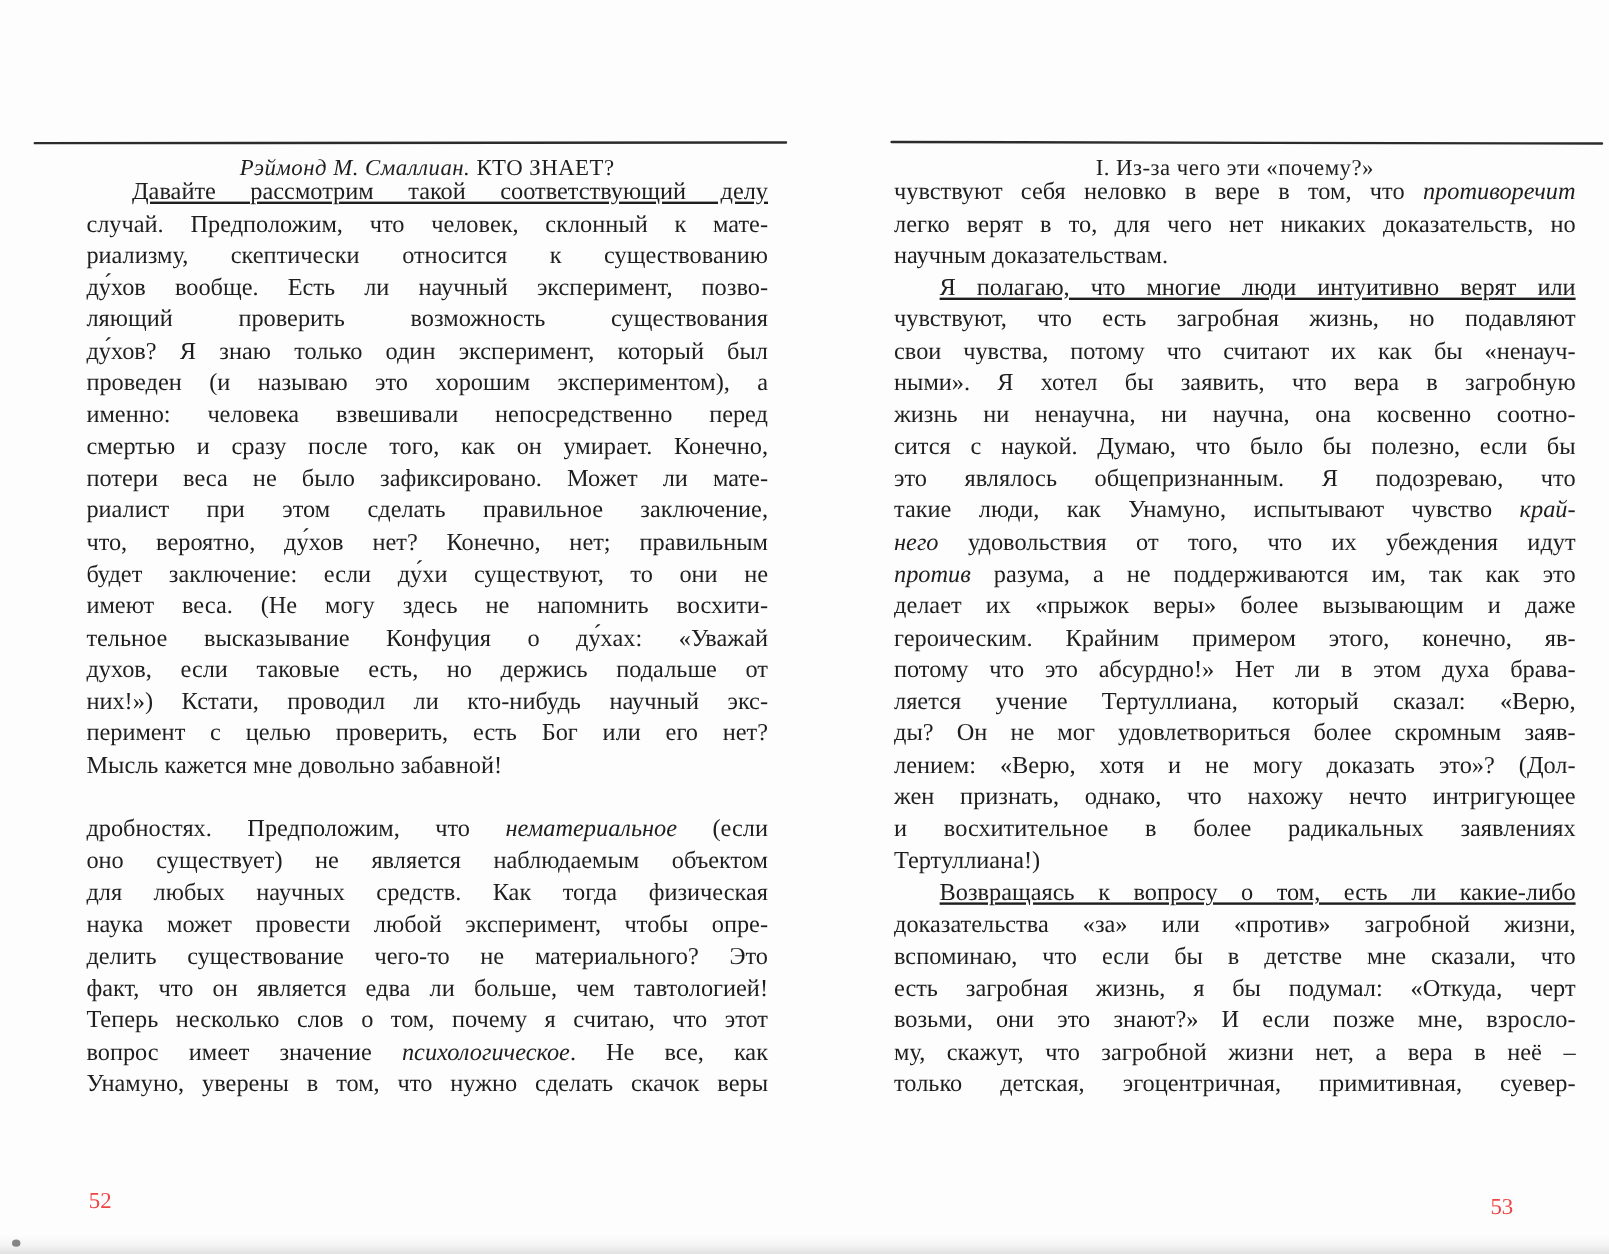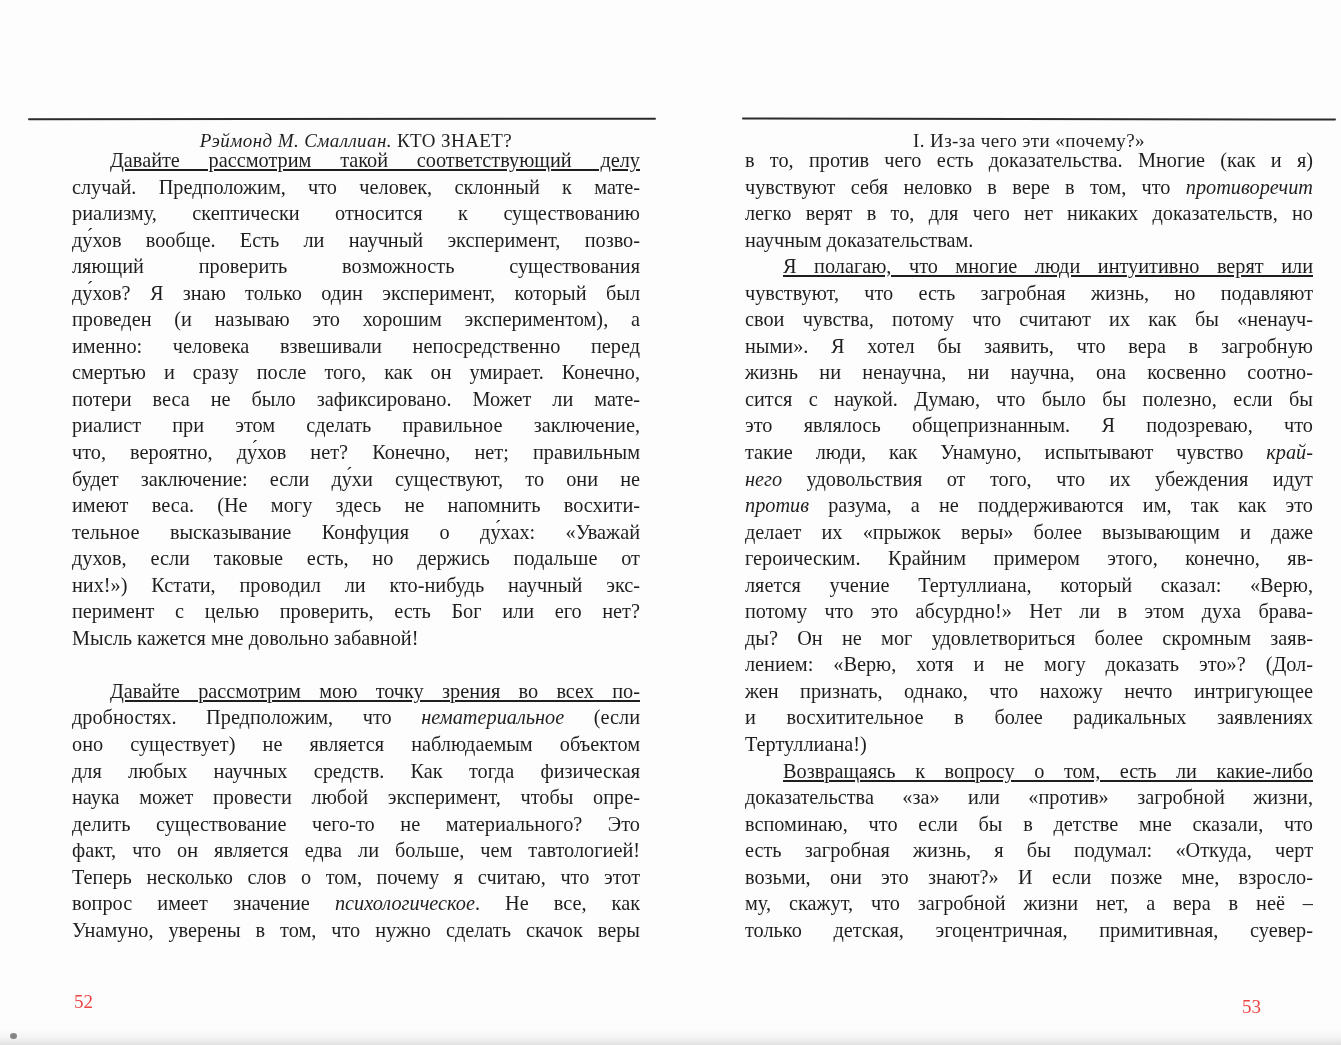--- a/index.html
+++ b/index.html
@@ -86,54 +86,52 @@
       <div class="line"><span>риалист при этом сделать правильное заключение,</span></div>
       <div class="line"><span>что, вероятно, ду́хов нет? Конечно, нет; правильным</span></div>
       <div class="line"><span>будет заключение: если ду́хи существуют, то они не</span></div>
       <div class="line"><span>имеют веса. (Не могу здесь не напомнить восхити-</span></div>
       <div class="line"><span>тельное высказывание Конфуция о ду́хах: «Уважай</span></div>
       <div class="line"><span>духов, если таковые есть, но держись подальше от</span></div>
       <div class="line"><span>них!») Кстати, проводил ли кто-нибудь научный экс-</span></div>
       <div class="line"><span>перимент с целью проверить, есть Бог или его нет?</span></div>
       <div class="line end"><span>Мысль кажется мне довольно забавной!</span></div>
       <div class="line blank end"></div>
-      <div class="line first"><span>Давайте рассмотрим мою точку зрения во всех по-</span></div>
       <div class="line"><span>дробностях. Предположим, что </span><i>нематериальное</i><span> (если</span></div>
       <div class="line"><span>оно существует) не является наблюдаемым объектом</span></div>
       <div class="line"><span>для любых научных средств. Как тогда физическая</span></div>
       <div class="line"><span>наука может провести любой эксперимент, чтобы опре-</span></div>
       <div class="line"><span>делить существование чего-то не материального? Это</span></div>
       <div class="line"><span>факт, что он является едва ли больше, чем тавтологией!</span></div>
       <div class="line"><span>Теперь несколько слов о том, почему я считаю, что этот</span></div>
       <div class="line"><span>вопрос имеет значение </span><i>психологическое</i><span>. Не все, как</span></div>
       <div class="line"><span>Унамуно, уверены в том, что нужно сделать скачок веры</span></div>
     </div>
 </div>
 
 <div class="page page--right">
   <div class="running-head"><span>I. Из-за чего эти «почему?»</span></div>
   <div class="text-block">
-      <div class="line"><span>в то, против чего есть доказательства. Многие (как и я)</span></div>
       <div class="line"><span>чувствуют себя неловко в вере в том, что </span><i>противоречит</i></div>
       <div class="line"><span>легко верят в то, для чего нет никаких доказательств, но</span></div>
       <div class="line end"><span>научным доказательствам.</span></div>
       <div class="line first"><span>Я полагаю, что многие люди интуитивно верят или</span></div>
       <div class="line"><span>чувствуют, что есть загробная жизнь, но подавляют</span></div>
       <div class="line"><span>свои чувства, потому что считают их как бы «ненауч-</span></div>
       <div class="line"><span>ными». Я хотел бы заявить, что вера в загробную</span></div>
       <div class="line"><span>жизнь ни ненаучна, ни научна, она косвенно соотно-</span></div>
       <div class="line"><span>сится с наукой. Думаю, что было бы полезно, если бы</span></div>
       <div class="line"><span>это являлось общепризнанным. Я подозреваю, что</span></div>
       <div class="line"><span>такие люди, как Унамуно, испытывают чувство </span><i>край-</i></div>
       <div class="line"><i>него</i><span> удовольствия от того, что их убеждения идут</span></div>
       <div class="line"><i>против</i><span> разума, а не поддерживаются им, так как это</span></div>
       <div class="line"><span>делает их «прыжок веры» более вызывающим и даже</span></div>
       <div class="line"><span>героическим. Крайним примером этого, конечно, яв-</span></div>
+      <div class="line"><span>потому что это абсурдно!» Нет ли в этом духа брава-</span></div>
       <div class="line"><span>ляется учение Тертуллиана, который сказал: «Верю,</span></div>
-      <div class="line"><span>потому что это абсурдно!» Нет ли в этом духа брава-</span></div>
       <div class="line"><span>ды? Он не мог удовлетвориться более скромным заяв-</span></div>
       <div class="line"><span>лением: «Верю, хотя и не могу доказать это»? (Дол-</span></div>
       <div class="line"><span>жен признать, однако, что нахожу нечто интригующее</span></div>
       <div class="line"><span>и восхитительное в более радикальных заявлениях</span></div>
       <div class="line end"><span>Тертуллиана!)</span></div>
       <div class="line first"><span>Возвращаясь к вопросу о том, есть ли какие-либо</span></div>
       <div class="line"><span>доказательства «за» или «против» загробной жизни,</span></div>
       <div class="line"><span>вспоминаю, что если бы в детстве мне сказали, что</span></div>
       <div class="line"><span>есть загробная жизнь, я бы подумал: «Откуда, черт</span></div>
       <div class="line"><span>возьми, они это знают?» И если позже мне, взросло-</span></div>

